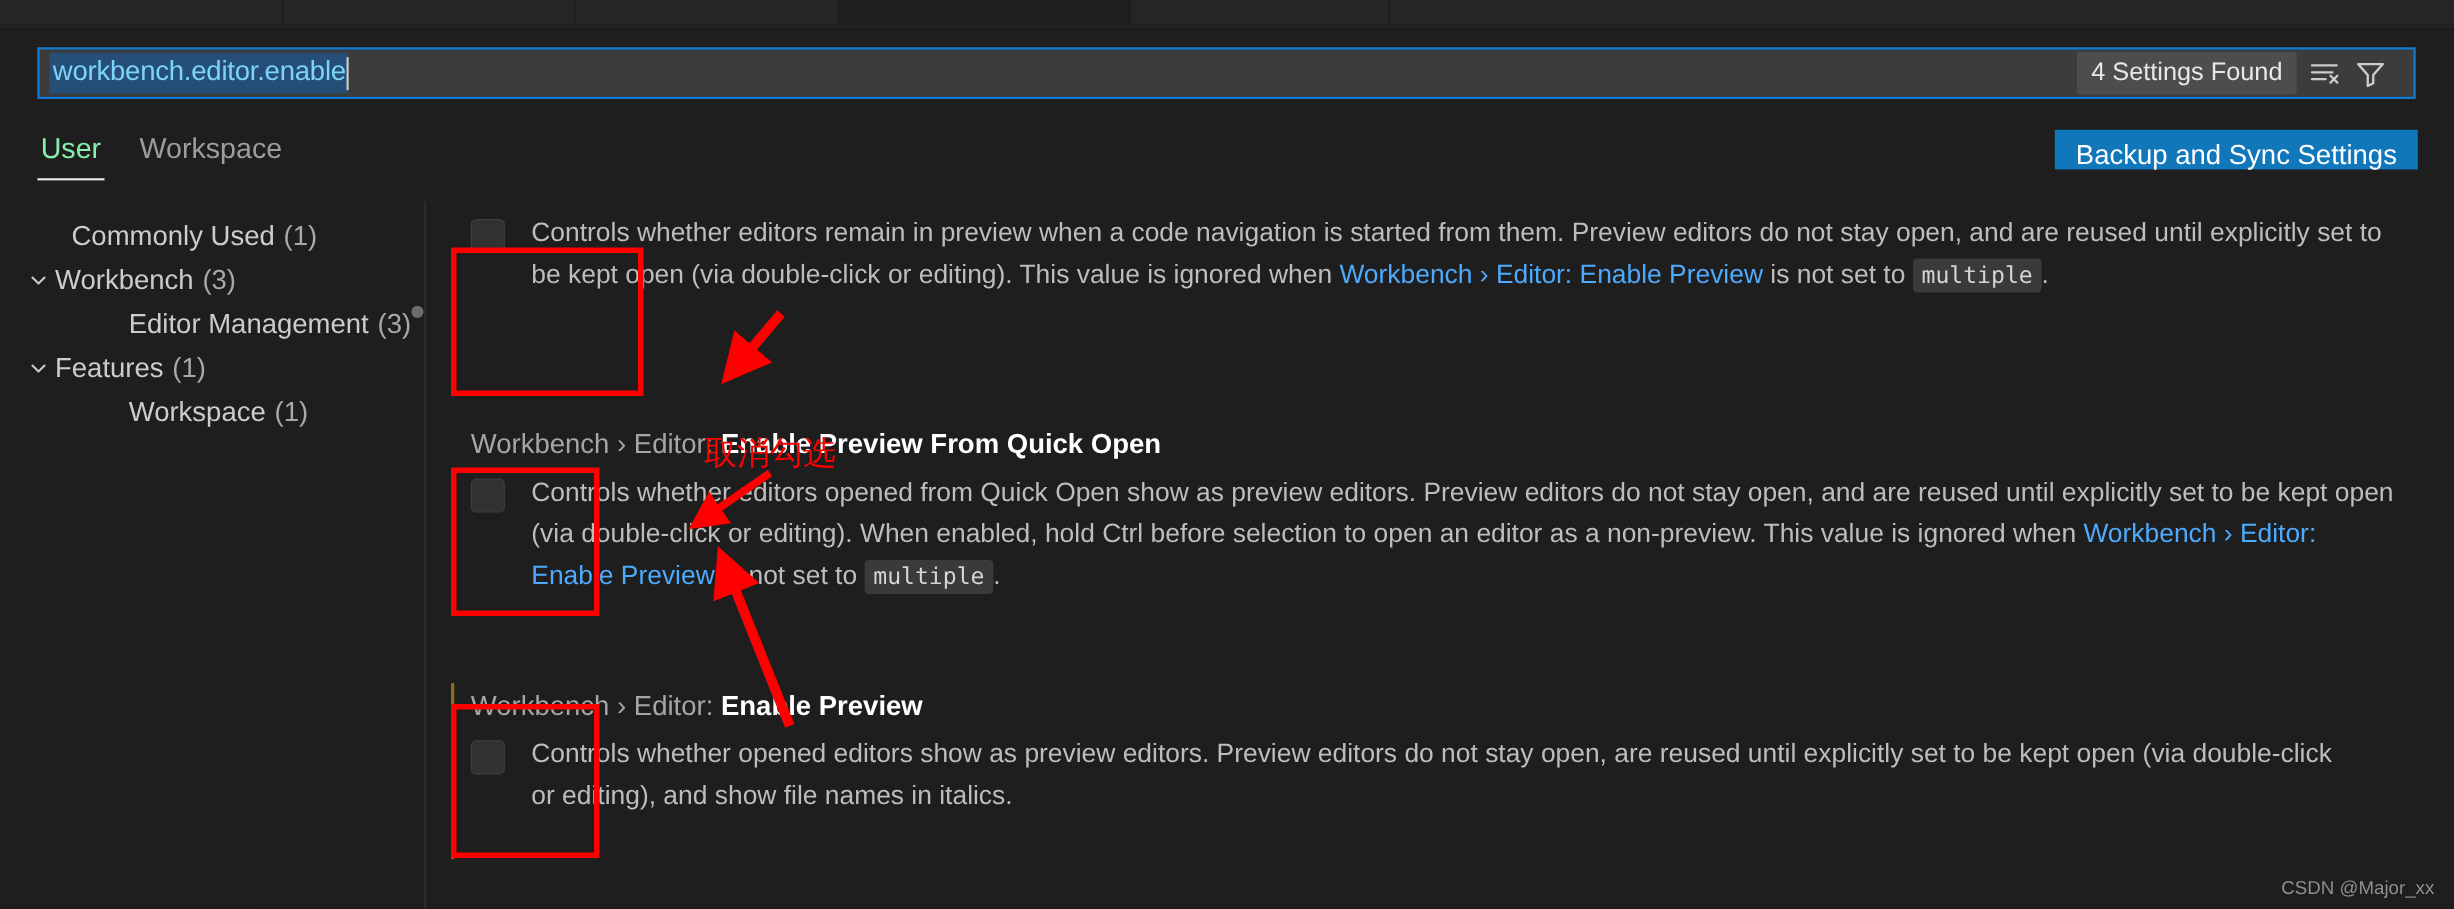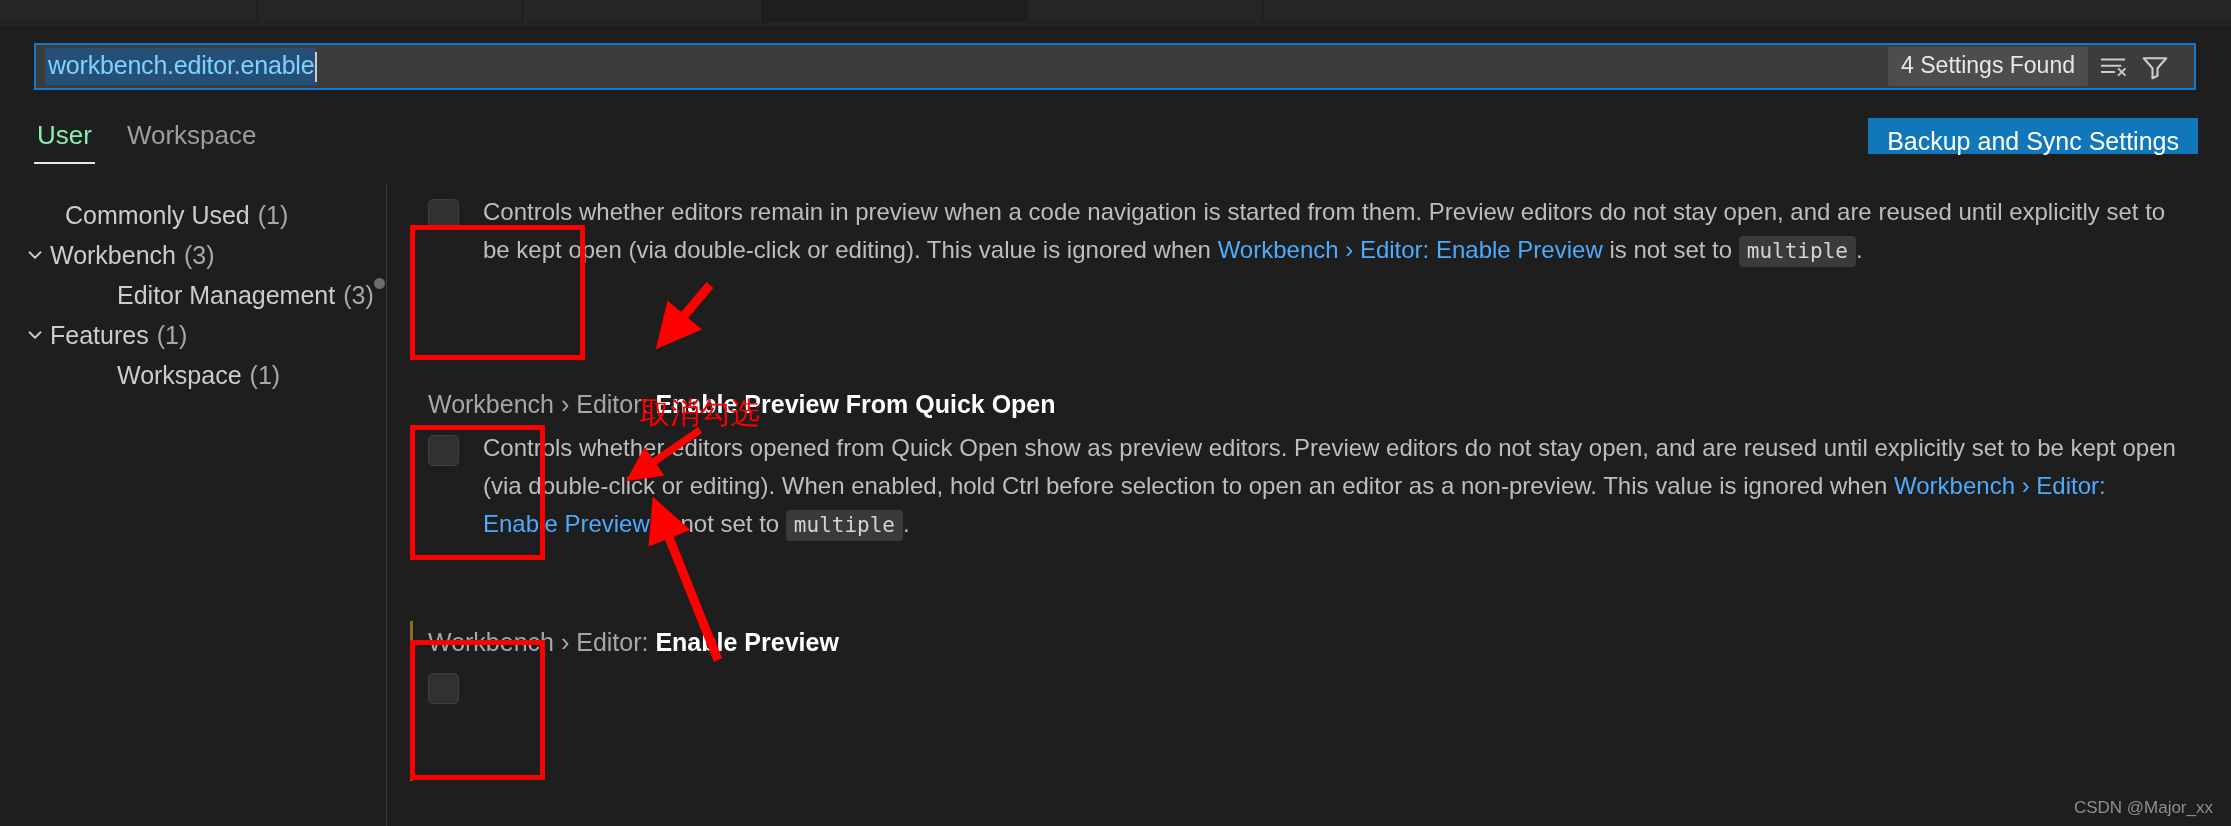--- a/index.html
+++ b/index.html
@@ -194,20 +194,23 @@
       </div>
     </div>
 
     <div class="setting modified" style="height:160px;margin-top:38px;">
       <div class="marker"></div>
       <div class="title" style="padding-left:18px;padding-top:6px;">
         <span>Workbench › Editor: </span><b>Enable Preview</b>
       </div>
       <div class="body" style="padding-left:18px;padding-top:10px;">
         <div class="checkbox"></div>
+        <div class="desc" style="width:1640px;">
+          <span>Controls whether opened editors show as preview editors. Preview editors do not stay open, are reused until explicitly set to be kept open (via double-click or editing), and show file names in italics.</span>
+        </div>
       </div>
     </div>
 
   </div>
 
   <div class="anno annobox" style="left:410px;top:225px;width:175px;height:135px;"></div>
   <div class="anno annobox" style="left:410px;top:425px;width:135px;height:135px;"></div>
   <div class="anno annobox" style="left:410px;top:640px;width:135px;height:140px;"></div>
 
   <svg class="annosvg">

